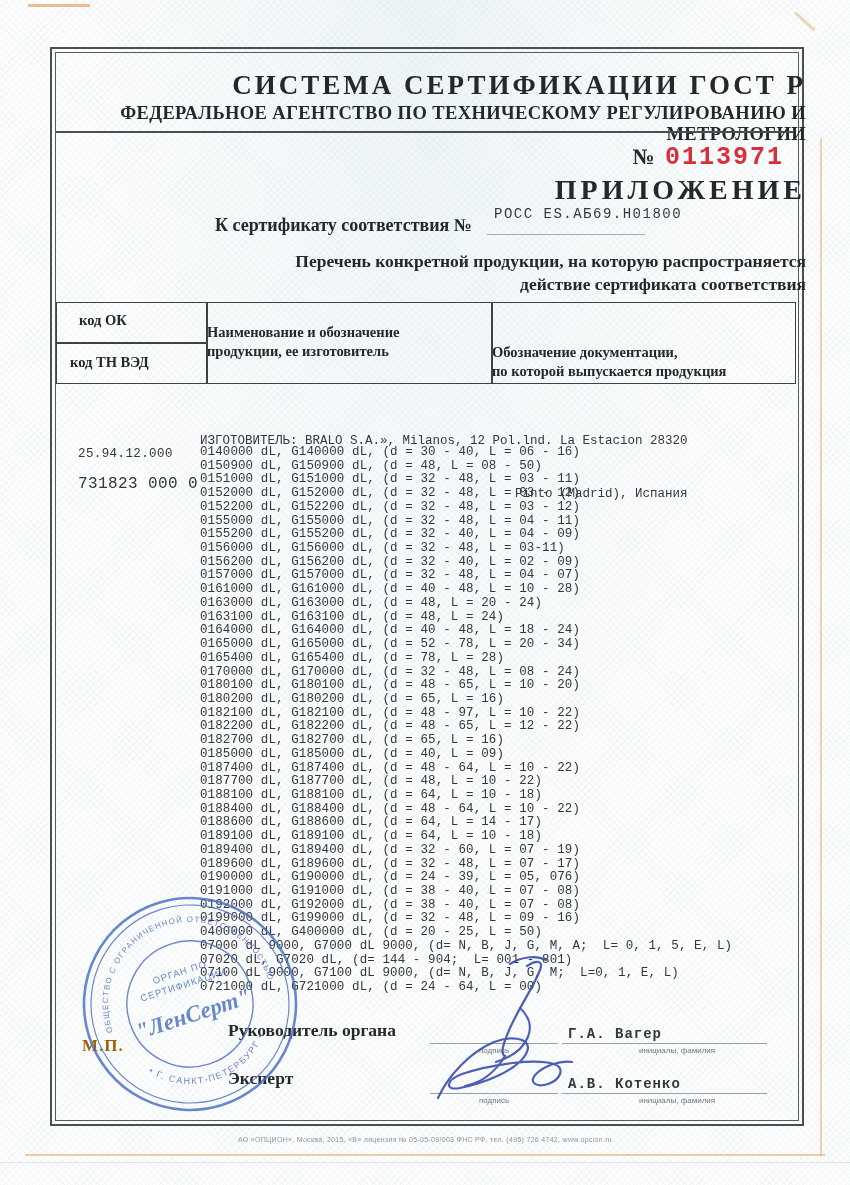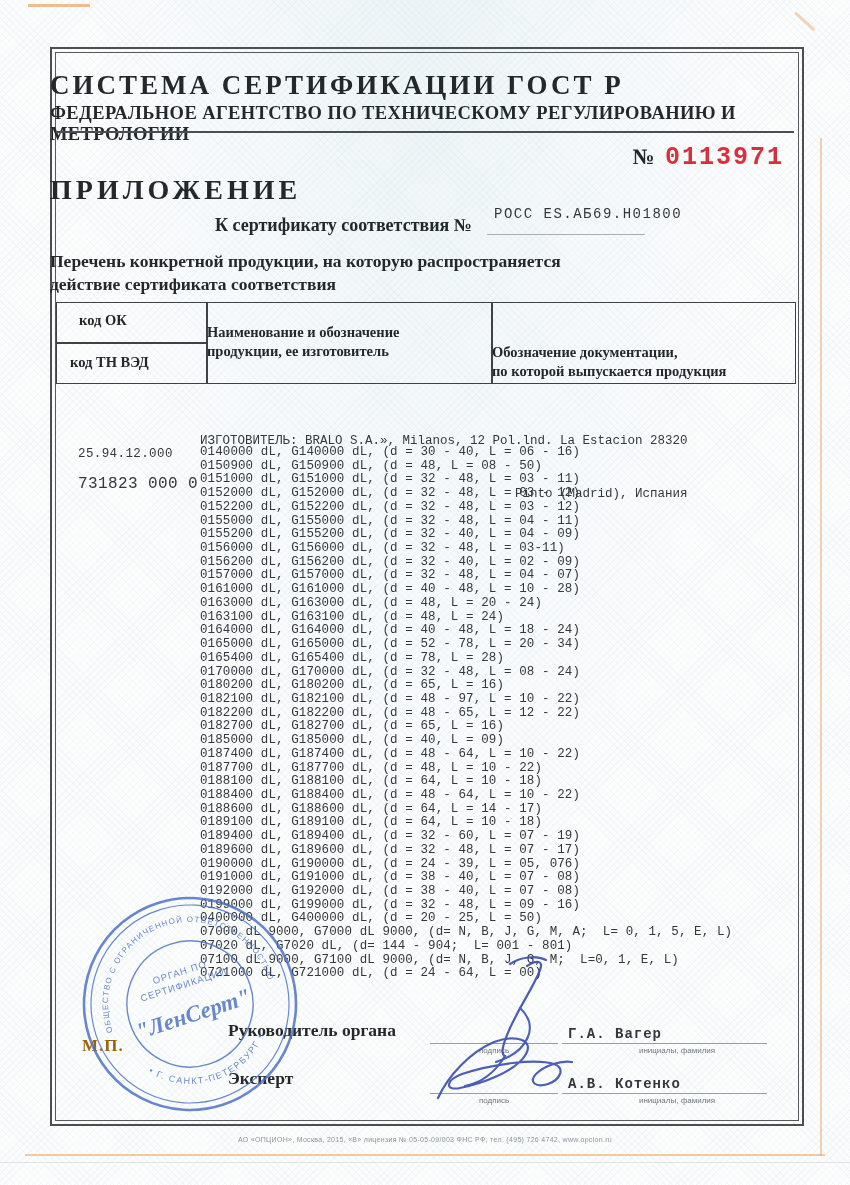--- a/index.html
+++ b/index.html
@@ -22,21 +22,21 @@
   
   .frame{
     left:50px;top:47px;width:750px;height:1075px;
     border:2px solid #4b4f52;z-index:1;
   }
   .frame::before{
     content:"";position:absolute;inset:3px;border:1.5px solid #545a5d;
   }
   .serifb{font-family:"Liberation Serif",serif;font-weight:bold;color:#24282b;}
   .mono{font-family:"Liberation Mono","DejaVu Sans Mono",monospace;color:#34383c;}
-  .centerband{left:50px;width:750px;text-align:left;z-index:2;}
+  .centerband{left:56px;width:750px;text-align:right;z-index:2;}
 
   .sys-title{top:70px;font-size:27px;letter-spacing:3px;}
   .agency{top:103px;font-size:18.5px;letter-spacing:.4px;}
   .header-rule{left:56px;top:131px;width:738px;height:2px;background:#4b4f52;z-index:2;}
 
   .numrow{top:143px;right:66px;display:flex;align-items:baseline;gap:10px;z-index:2;}
   .numrow .nosign{font-size:22px;}
   .numrow .formnum{font-family:"Liberation Mono","DejaVu Sans Mono",monospace;
     font-size:25px;letter-spacing:2px;font-weight:bold;}
 
@@ -181,20 +181,21 @@
     <div class="pline">0163100 dL, G163100 dL, (d = 48, L = 24)</div>
 
     <div class="pline">0164000 dL, G164000 dL, (d = 40 - 48, L = 18 - 24)</div>
 
     <div class="pline">0165000 dL, G165000 dL, (d = 52 - 78, L = 20 - 34)</div>
 
     <div class="pline">0165400 dL, G165400 dL, (d = 78, L = 28)</div>
 
     <div class="pline">0170000 dL, G170000 dL, (d = 32 - 48, L = 08 - 24)</div>
 
+    <div class="pline">0180100 dL, G180100 dL, (d = 48 - 65, L = 10 - 20)</div>
 
     <div class="pline">0180200 dL, G180200 dL, (d = 65, L = 16)</div>
 
     <div class="pline">0182100 dL, G182100 dL, (d = 48 - 97, L = 10 - 22)</div>
 
     <div class="pline">0182200 dL, G182200 dL, (d = 48 - 65, L = 12 - 22)</div>
 
 
     <div class="pline">0182700 dL, G182700 dL, (d = 65, L = 16)</div>
 

